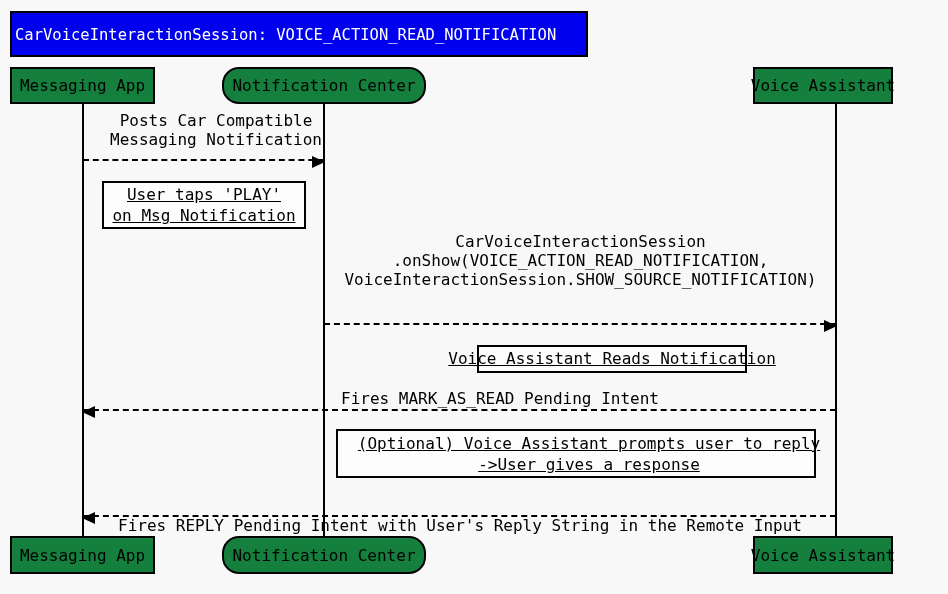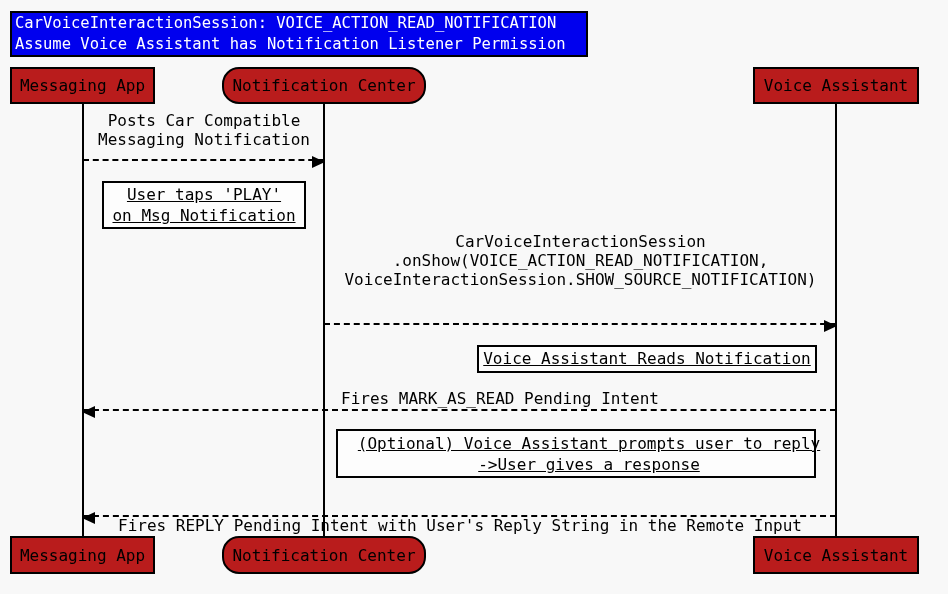--- a/index.html
+++ b/index.html
@@ -7,44 +7,44 @@
     position:relative; width:948px; height:594px;
     background:#f8f8f8; color:#000;
     font-family:"DejaVu Sans Mono","Liberation Mono",monospace;
     font-size:16px; overflow:hidden;
   }
   .canvas * { box-sizing:border-box; }
 
   .title {
     position:absolute; left:10px; top:11px; width:578px; height:46px;
     background:#0000ee; border:2px solid #000; color:#fff;
-    padding:0 3px; line-height:21px; white-space:nowrap;
+    padding:12px 3px; line-height:21px; white-space:nowrap;
     font-size:15.5px;
   }
   .title span { display:block; }
 
   .actor {
-    position:absolute; height:37px; border:2px solid #000; background:#b91c1c;
+    position:absolute; height:37px; border:2px solid #000; background:#15803d;
     display:flex; align-items:center; justify-content:center;
     text-align:center; white-space:nowrap;
   }
   .actor.ma { left:10px;  width:145px; }
   .actor.nc { left:222px; width:204px;border-radius:17px; }
-  .actor.va { left:753px; width:166px; }
+  .actor.va { left:753px; width:140px; }
   .actor.top { top:67px; }
   .actor.bot { top:536px; height:38px; }
 
   .lifeline { position:absolute; top:103px; height:434px; width:2px; background:#000; }
   .lifeline.ma { left:82px; }
   .lifeline.nc { left:323px; }
   .lifeline.va { left:835px; }
 
   .msg-label { position:absolute; text-align:center; line-height:19px; white-space:nowrap; }
   .msg-label span { display:block; }
-  .m1 { left:84px;  top:111px; width:240px; }
+  .m1 { left:96px;  top:111px; width:240px; }
   .m2 { left:325px; top:216px; width:511px;margin-top:16px; }
   .m3 { left:84px;  top:389px; width:752px;margin-left:40px; }
   .m4 { left:84px;  top:516px; width:752px; }
 
   .arrow { position:absolute; height:0; border-top:2px dashed #000; }
   .a1 { left:83px; top:159px; width:241px; }
   .a2 { left:324px; top:323px; width:512px; }
   .a3 { left:83px; top:409px; width:753px; }
   .a4 { left:83px; top:515px; width:753px; }
   .ah { position:absolute; width:0; height:0; top:-5px;
@@ -52,31 +52,30 @@
   .ah.right { right:-1px; border-left:13px solid #000; }
   .ah.left  { left:-1px;  border-right:13px solid #000; }
 
   .note {
     position:absolute; border:2px solid #000; background:#fdfdfd;
     display:flex; flex-direction:column; align-items:center; justify-content:center;
     text-align:center; line-height:21px; white-space:nowrap;text-decoration:underline;
   }
   .note span { display:block; }
   .n1 { left:102px; top:181px; width:204px; height:48px; }
-  .n2 { left:477px; top:345px; width:340px; height:28px; line-height:24px; }
+  .n2 { left:477px; top:345px; width:270px; height:28px; line-height:24px; }
   .n3 { left:336px; top:429px; width:480px; height:49px;padding-left:26px; }
 </style>
 </head>
 <body>
 
 <div class="canvas">
 
   <div class="title">
     <span>CarVoiceInteractionSession: VOICE_ACTION_READ_NOTIFICATION</span>
-    <span>Assume Voice Assistant has Notification Listener Permission</span>
   </div>
 
   <div class="actor top ma">
     <span>Messaging App</span>
   </div>
   <div class="actor top nc">
     <span>Notification Center</span>
   </div>
   <div class="actor top va">
     <span>Voice Assistant</span>

